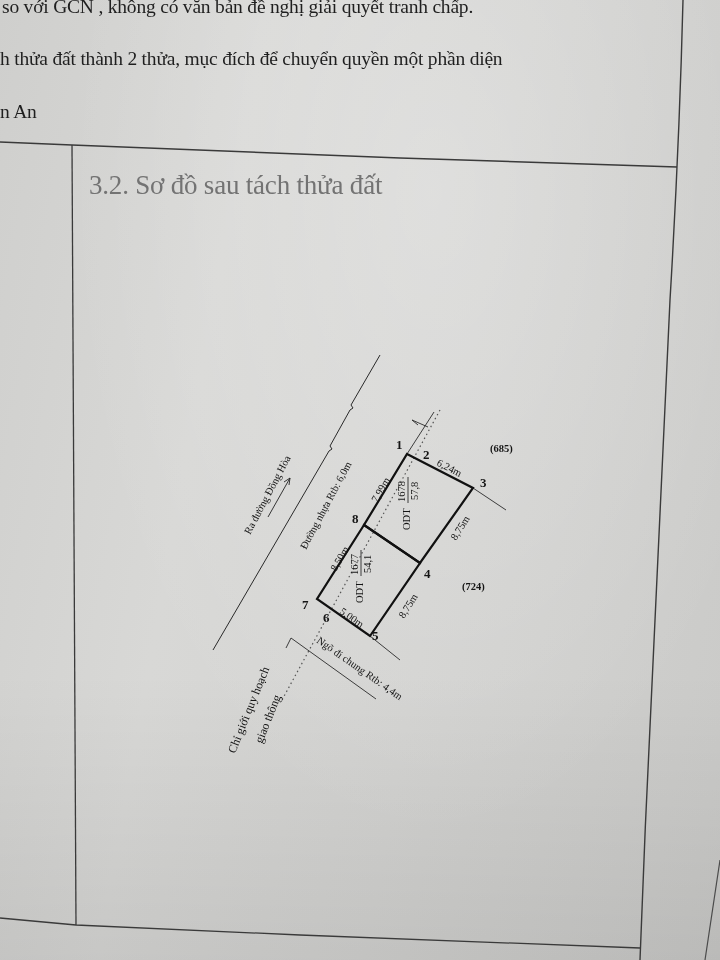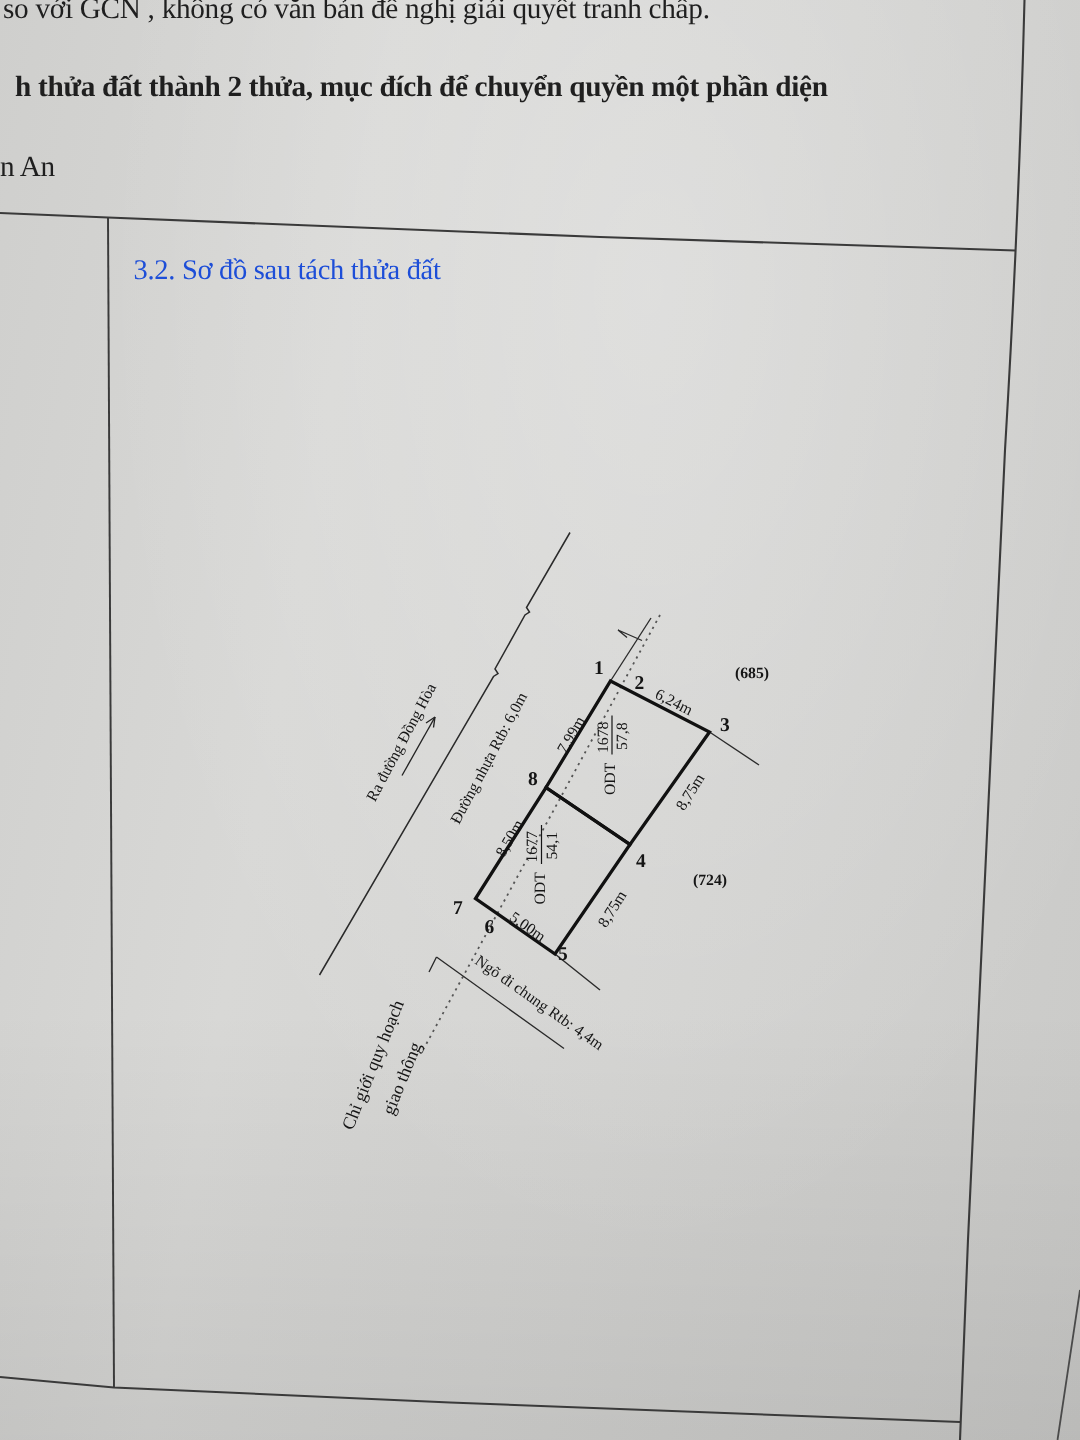--- a/index.html
+++ b/index.html
@@ -12,24 +12,24 @@
     .page-bg {
       position: absolute; inset: 0;
       background: radial-gradient(ellipse at 60% 20%, rgba(255,255,255,0.25), rgba(0,0,0,0) 60%),
                   linear-gradient(180deg, rgba(0,0,0,0) 70%, rgba(0,0,0,0.08) 100%);
     }
     .line-text {
       position: absolute; left: 0; font-size: 19.5px; white-space: nowrap;
       letter-spacing: -0.2px; color: #1f1f1f;
     }
     #top-line-1 { top: -4px; left: 2px; }
-    #top-line-2 { top: 48px; left: 10px; font-weight: bold; }
+    #top-line-2 { top: 48px; left: 0; }
     #top-line-3 { top: 101px; left: 0px; }
     #section-title {
-      position: absolute; left: 89px; top: 170px; font-size: 19px; color: #1d4ed8;
+      position: absolute; left: 89px; top: 170px; font-size: 27px; color: #737373;
       letter-spacing: -0.2px;
     }
     svg.frame { position: absolute; left: 0; top: 0; }
     .lbl { font-family: "Liberation Serif", "DejaVu Serif", serif; fill: #151515; }
   </style>
 </head>
 <body>
 
 <div class="page-bg"></div>
 

